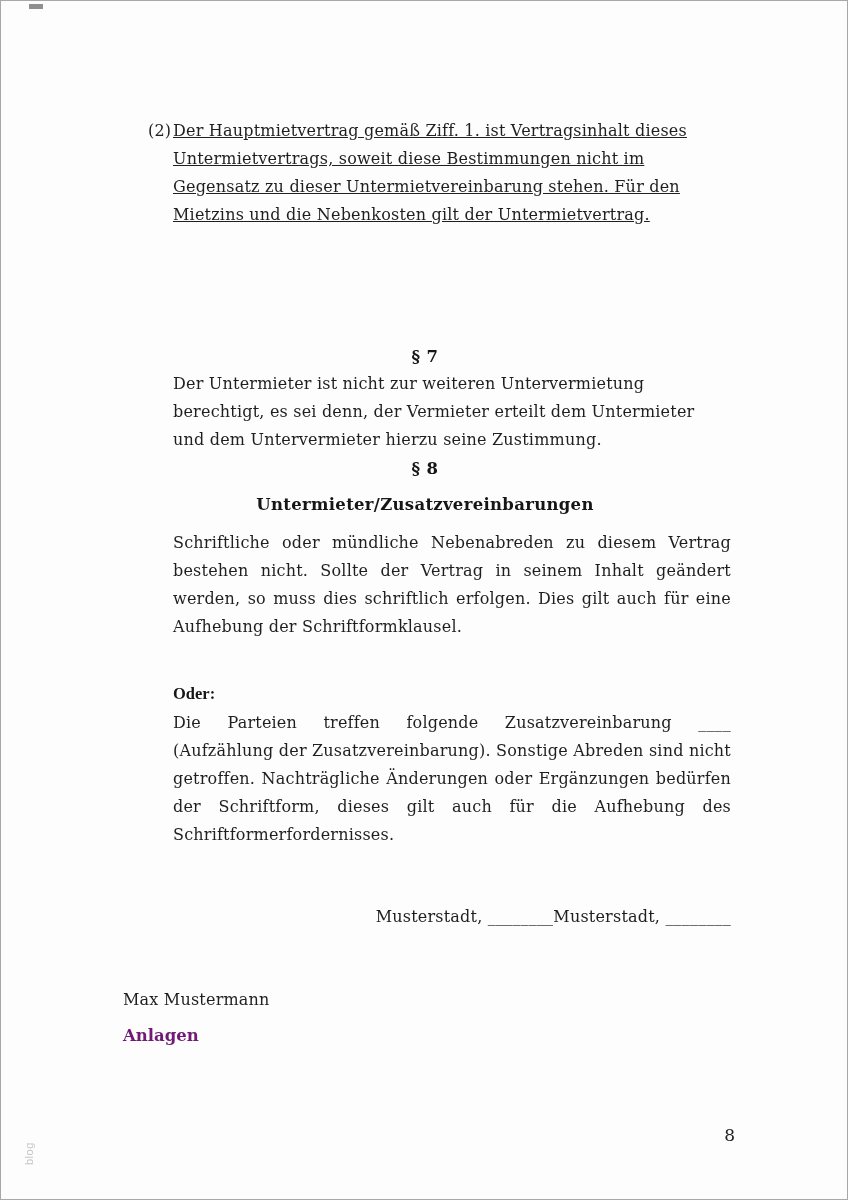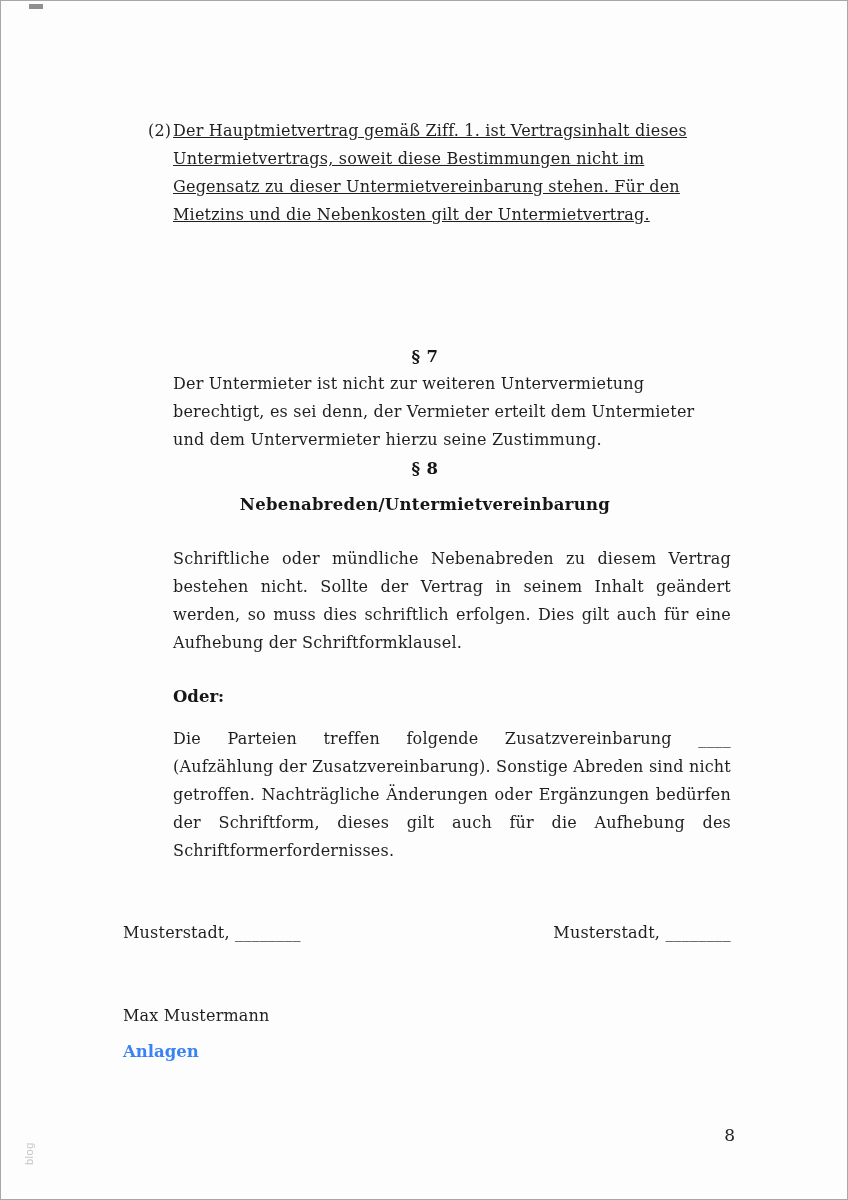--- a/index.html
+++ b/index.html
@@ -55,35 +55,36 @@
     font-size: 16.5px;
     line-height: 26px;
     letter-spacing: 0.3px;
     margin-left: -54px; 
     color: #161616;
   }
   .h7num   { margin-top: 115px; }
   .s7body  { }
   .h8num   { margin-top: 2px; }
   .h8title { margin-top: 10px; }
-  .s8body1 { margin-top: 27px; }
+  .s8body1 { margin-top: 11px; }
   .oder {
-    margin-top: 26px;
+    margin-top: 39px;
     font-weight: bold;
     font-size: 16.5px;
     line-height: 28px;
     color: #161616;
+    font-family: Liberation Serif, serif;
   }
-  .s8body2 { margin-top: 14px; }
+  .s8body2 { margin-top: 1px; }
   .sig-row {
     margin-top: 54px;
     margin-left: -50px; 
     width: 608px;
     display: flex;
-    justify-content: space-between;
+    justify-content: flex-end;
     font-size: 16px;
     line-height: 28px;
     letter-spacing: 0.2px;
   }
   .name-row {
     margin-top: 55px;
     margin-left: -50px;
     width: 608px;
     display: flex;
     justify-content: space-between;
@@ -92,21 +93,21 @@
     letter-spacing: 0.2px;
     flex-direction: column;
   }
   .name-row .right-name { margin-right: 17px; }
   .anlagen {
     margin-top: 8px;
     margin-left: -50px;
     font-weight: bold;
     font-size: 16.5px;
     line-height: 28px;
-    color: #3b82f6;
+    color: #701a75;
   }
   .page-number {
     position: absolute;
     top: 1120px;
     right: 112px;
     font-size: 17px;
     line-height: 28px;
     color: #222;
   }
   .watermark {
@@ -133,21 +134,21 @@
     <div class="para hanging">
       <span class="marker">(2)</span>
       <span class="para-text">Der Hauptmietvertrag gemäß Ziff. 1. ist Vertragsinhalt dieses Untermietvertrags, soweit diese Bestimmungen nicht im Gegensatz zu dieser Untermietvereinbarung stehen. Für den Mietzins und die Nebenkosten gilt der Untermietvertrag.</span>
     </div>
 
     <div class="heading h7num">§ 7</div>
 
     <div class="para s7body">Der Untermieter ist nicht zur weiteren Untervermietung berechtigt, es sei denn, der Vermieter erteilt dem Untermieter und dem Untervermieter hierzu seine Zustimmung.</div>
 
     <div class="heading h8num">§ 8</div>
-    <div class="heading h8title">Nebenabreden/Untermietvereinbarung</div>
+    <div class="heading h8title">Untermieter/Zusatzvereinbarungen</div>
 
     <div class="para justified s8body1">Schriftliche oder mündliche Nebenabreden zu diesem Vertrag bestehen nicht. Sollte der Vertrag in seinem Inhalt geändert werden, so muss dies schriftlich erfolgen. Dies gilt auch für eine Aufhebung der Schriftformklausel.</div>
 
     <div class="oder">Oder:</div>
 
     <div class="para justified s8body2">Die Parteien treffen folgende Zusatzvereinbarung ____ (Aufzählung der Zusatzvereinbarung). Sonstige Abreden sind nicht getroffen. Nachträgliche Änderungen oder Ergänzungen bedürfen der Schriftform, dieses gilt auch für die Aufhebung des Schriftformerfordernisses.</div>
 
     <div class="sig-row">
       <span>Musterstadt, ________</span>
       <span>Musterstadt, ________</span>

